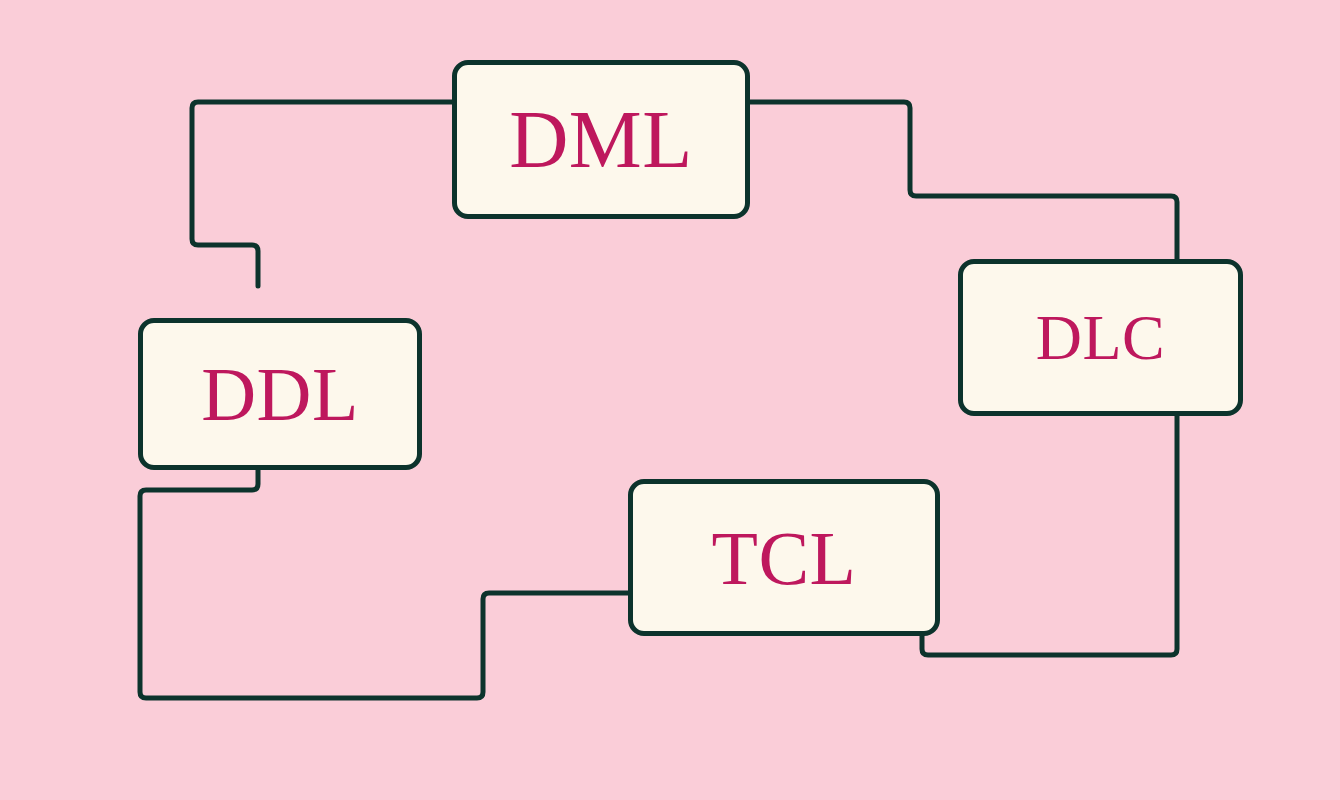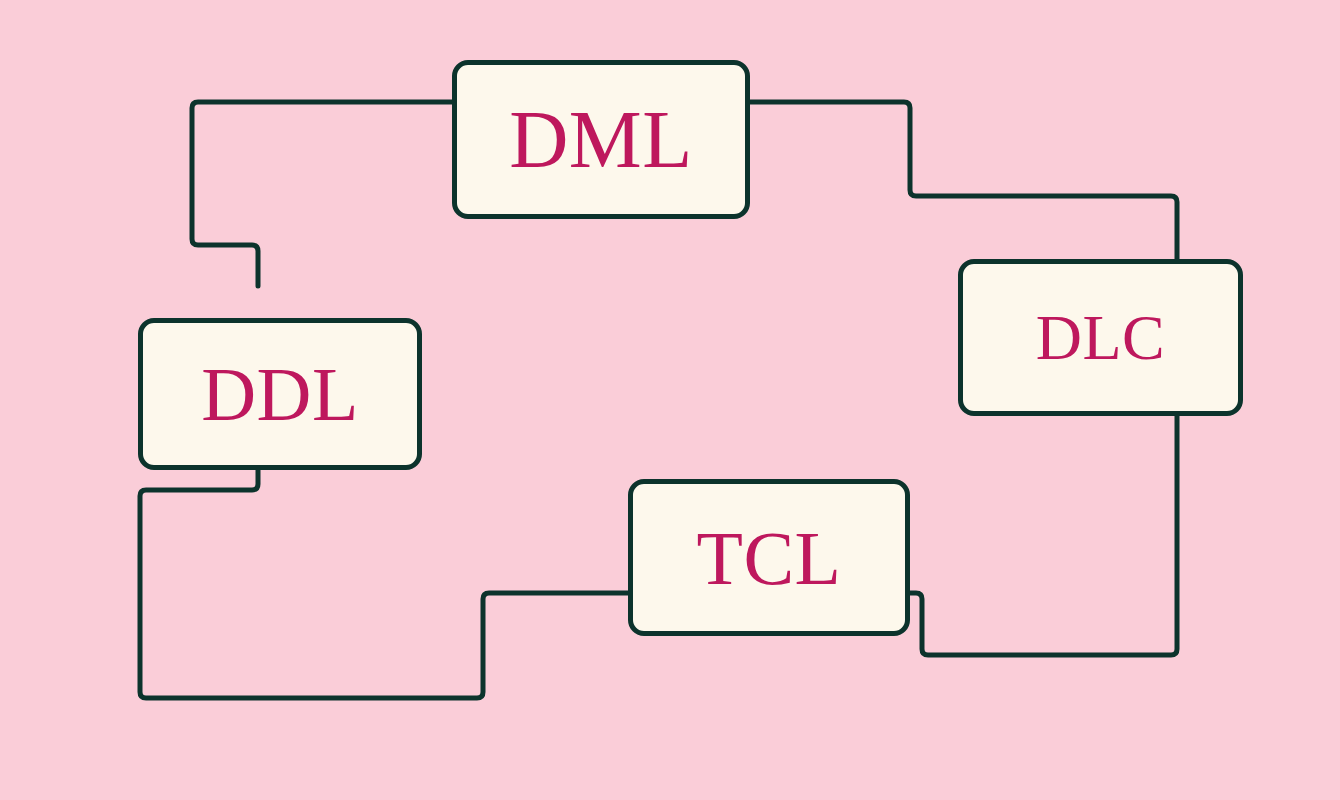--- a/index.html
+++ b/index.html
@@ -47,21 +47,21 @@
     color: #be185d;
     font-family: Liberation Serif, serif;
     font-weight: 400;
     letter-spacing: 0.5px;
     line-height: 1;
     user-select: none;
   }
   #node-dml  { left: 452px; top: 60px;  width: 298px; height: 159px; }
   #node-ddl  { left: 138px; top: 286px; width: 284px; height: 152px; margin-top: 32px; }
   #node-dlc  { left: 958px; top: 259px; width: 285px; height: 157px; }
-  #node-tcl  { left: 628px; top: 479px; width: 282px; height: 157px; }
+  #node-tcl  { left: 628px; top: 479px; width: 312px; height: 157px; }
 
   #node-dml .node-label { font-size: 82px; }
   #node-ddl .node-label { font-size: 76px; }
   #node-dlc .node-label { font-size: 64px; }
   #node-tcl .node-label { font-size: 76px; }
 </style>
 </head>
 <body>
 
 <div id="diagram-root">

